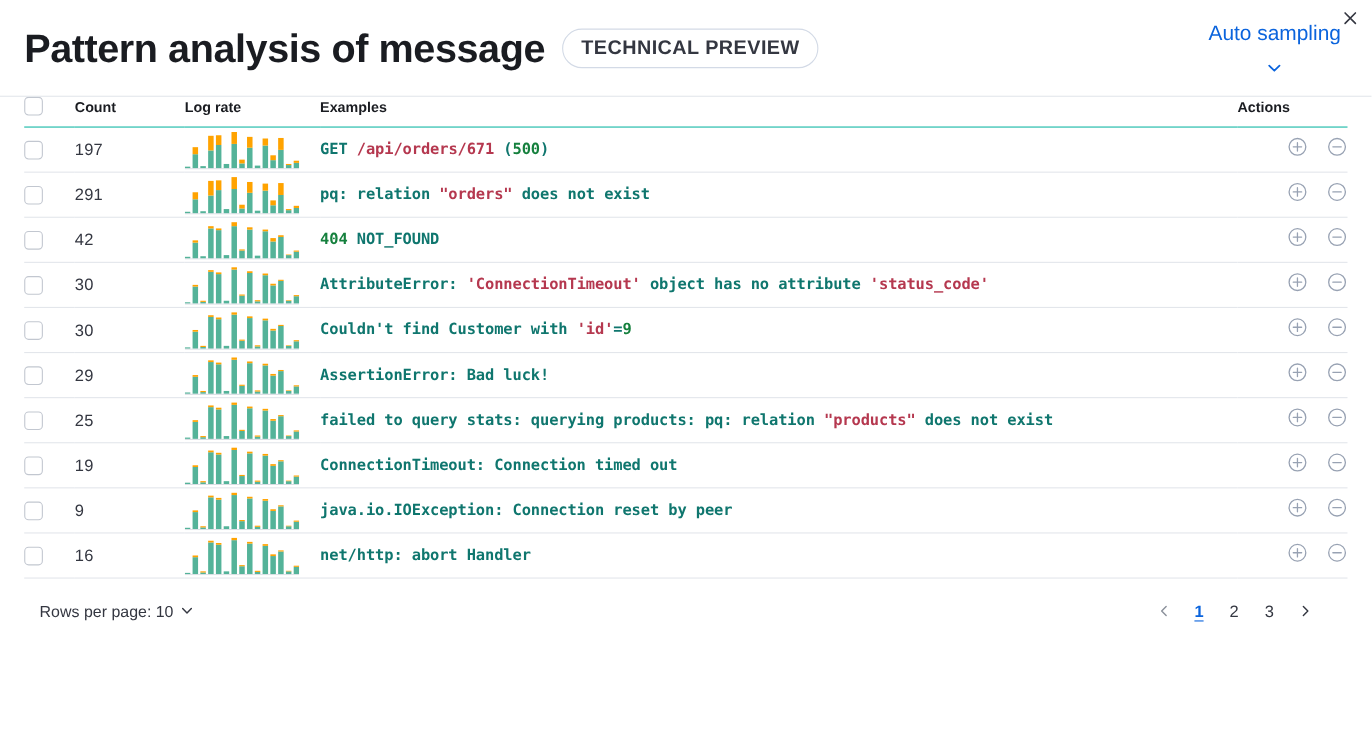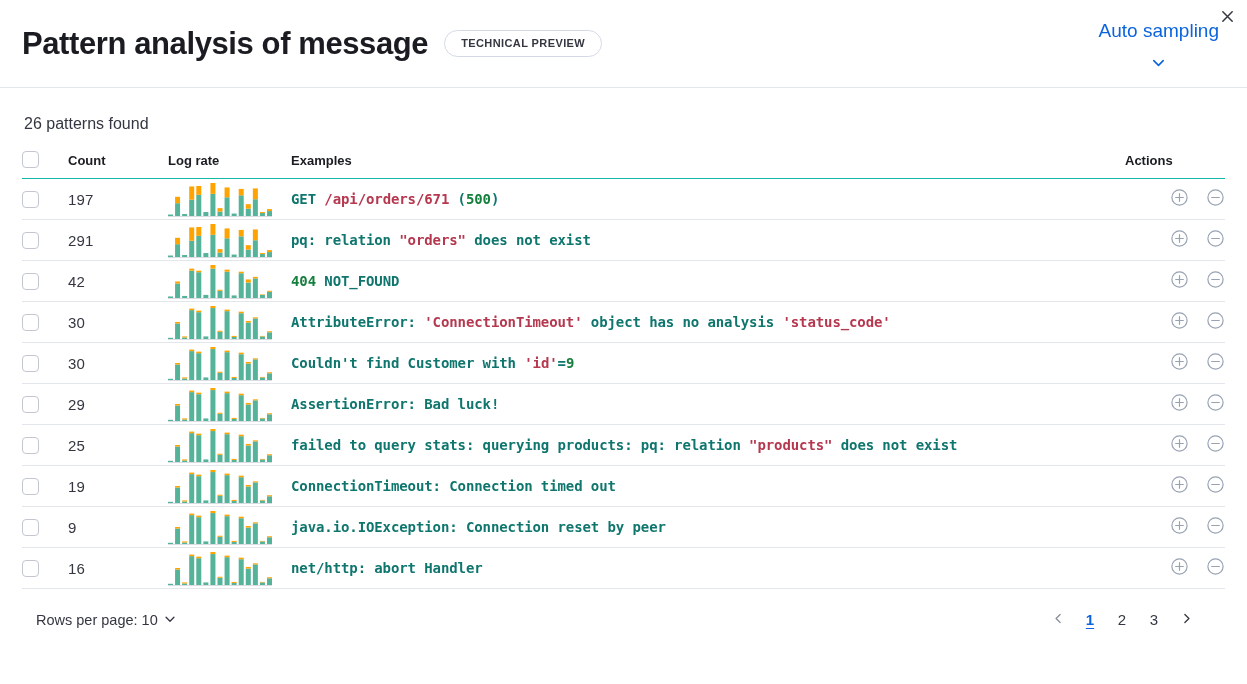--- a/index.html
+++ b/index.html
@@ -16,31 +16,31 @@
   .header {
     position: relative;
     height: 88px;
     border-bottom: 1px solid #e3e6eb;
     display: flex;
     align-items: center;
     padding: 0 22px;
   }
   .title-wrap { display: flex; align-items: center; gap: 16px; }
   .page-title {
-    font-size: 31px;
+    font-size: 36px;
     font-weight: 700;
     letter-spacing: -0.4px;
     color: #1a1c21;
     white-space: nowrap;
   }
   .preview-badge {
     border: 1px solid #d3dae6;
     border-radius: 999px;
     padding: 6px 16px 7px;
-    font-size: 11px;
+    font-size: 18px;
     font-weight: 700;
     letter-spacing: 0.4px;
     color: #343741;
     background: #fff;
     white-space: nowrap;
   }
   .header-right {
     margin-left: auto;
     display: flex;
     align-items: center;
@@ -197,21 +197,20 @@
       <span>
         <svg width="15" height="15" viewBox="0 0 16 16" fill="none" stroke="#343741" stroke-width="1.6" stroke-linecap="round">
             <path d="M3 3 L13 13 M13 3 L3 13"></path>
           </svg>
       </span>
     </button>
   </div>
 
   <div class="body">
 
-    <div class="patterns-found">26 patterns found</div>
 
     <table class="patterns">
       <thead>
         <tr>
           <th class="col-check">
             <span class="cb hdr"></span>
           </th>
           <th class="col-count">Count</th>
           <th class="col-rate">Log rate</th>
           <th class="col-ex">Examples</th>
@@ -419,21 +418,21 @@
                   <rect x="84.86" y="13.38" width="5" height="20.63" fill="#54b399"></rect>
                   <rect x="84.86" y="12.34" width="5" height="1.03" fill="#ffa300"></rect>
                   <rect x="91.93" y="31.42" width="5" height="2.58" fill="#54b399"></rect>
                   <rect x="91.93" y="30.91" width="5" height="0.52" fill="#ffa300"></rect>
                   <rect x="99.00" y="27.30" width="5" height="6.70" fill="#54b399"></rect>
                   <rect x="99.00" y="26.27" width="5" height="1.03" fill="#ffa300"></rect>
                   <rect x="0" y="34" width="104" height="1" fill="#d9dde3"></rect>
                 </svg></span>
      </td>
      <td>
-       <span class="ex"><span class="tk-p">AttributeError: </span><span class="tk-r">'ConnectionTimeout'</span><span class="tk-p"> object has no analysis </span><span class="tk-r">'status_code'</span></span>
+       <span class="ex"><span class="tk-p">AttributeError: </span><span class="tk-r">'ConnectionTimeout'</span><span class="tk-p"> object has no attribute </span><span class="tk-r">'status_code'</span></span>
      </td>
      <td class="c-act">
        <span class="acts">
          <button class="act-btn">
                   <svg width="19" height="19" viewBox="0 0 20 20" fill="none" stroke="#98a2b3" stroke-width="1.25">
                     <circle cx="10" cy="10" r="8"></circle>
                     <path d="M10 6 V14 M6 10 H14" stroke-linecap="round"></path>
                   </svg>
                 </button>
          <button class="act-btn">

